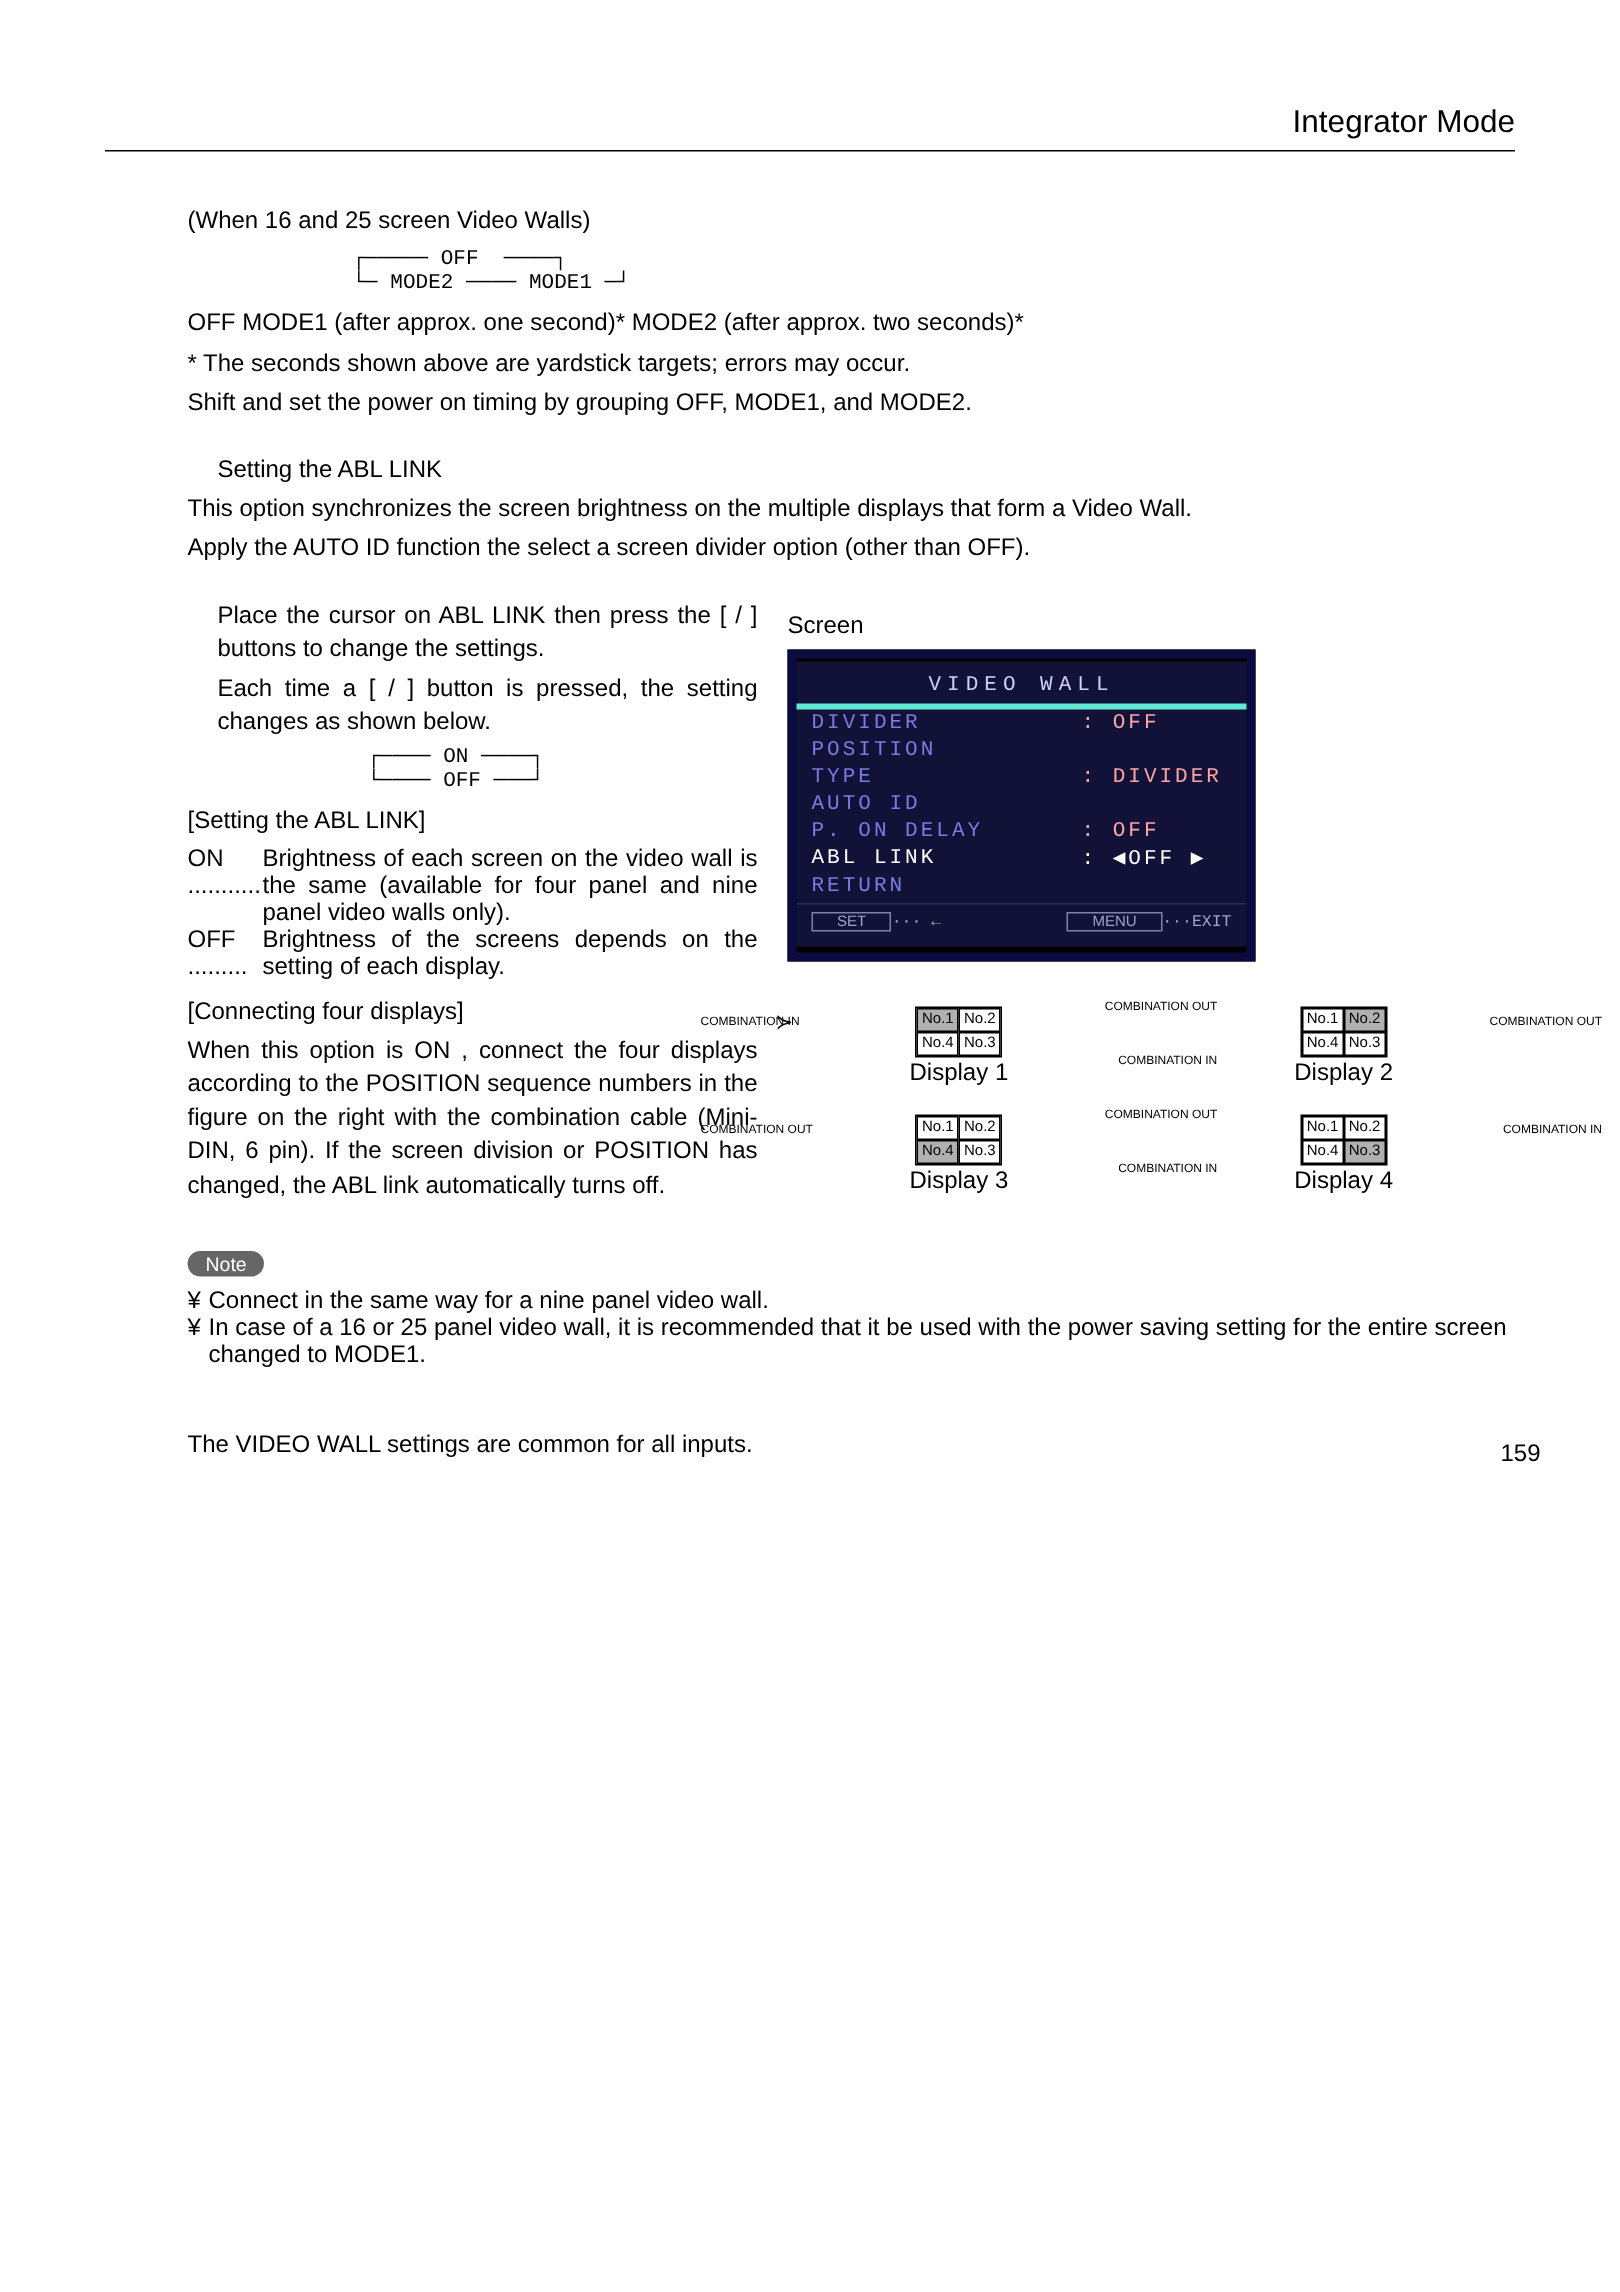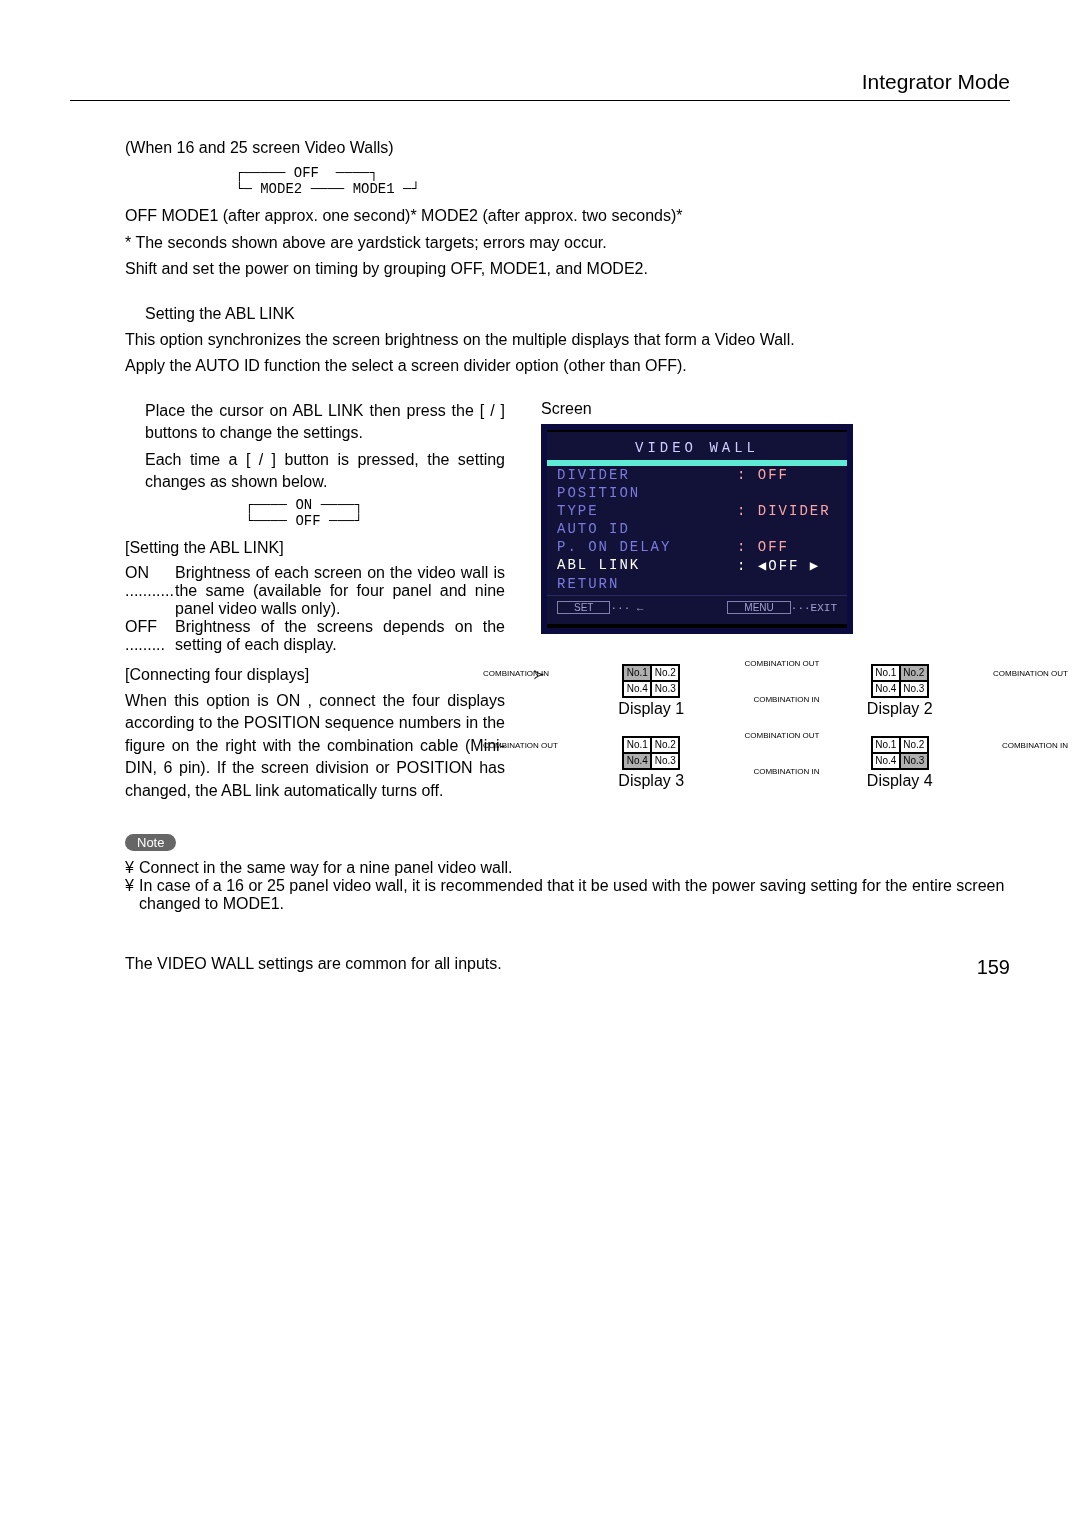--- a/index.html
+++ b/index.html
@@ -30,22 +30,23 @@
   p { margin: 0 0 4px 0; line-height: 1.4; }
   .indented { margin-left: 20px; }
   .cycle {
     margin: 6px 0 8px 110px;
     font-family: "Courier New", monospace;
     font-size: 14px;
   }
   .cycle .row { white-space: pre; }
   .two-col {
     display: flex;
-    gap: 36px;
+    gap: 20px;
     margin-top: 22px;
+    align-items: center;
   }
   .left-col { flex: 0 0 380px; }
   .right-col { flex: 1; }
   .justify { text-align: justify; }
   .dl-row { display: flex; }
   .dl-row .dt { flex: 0 0 50px; }
   .dl-row .dd { flex: 1; text-align: justify; }
 
   
   .screen-title { margin-bottom: 6px; }
@@ -57,21 +58,21 @@
     font-family: "Courier New", monospace;
     color: #7a7ae0;
     font-size: 14px;
   }
   .osd-inner { background: #121238; padding: 4px 0 6px 0; }
   .osd-title {
     text-align: center;
     letter-spacing: 4px;
     color: #cfcfff;
     padding: 4px 0;
-    border-bottom: 6px solid #5eead4;
+    border-bottom: 4px solid #5eead4;
   }
   .osd-row {
     display: flex;
     padding: 1px 10px;
     letter-spacing: 2px;
   }
   .osd-row .lbl { flex: 1; color: #7a7ae0; }
   .osd-row .val { flex: 0 0 100px; text-align: left; color: #fca5a5; }
   .osd-row.active .lbl, .osd-row.active .val { color: #ffffff; }
   .osd-rule { border-top: 1px solid #2a2a60; margin: 2px 0; }
@@ -100,22 +101,22 @@
     color: #fff;
     border-radius: 10px;
     padding: 1px 12px;
     font-size: 13px;
     margin: 28px 0 8px 0;
   }
   .bullet { display: flex; }
   .bullet .sym { flex: 0 0 14px; }
   .page-num {
     position: absolute;
-    bottom: 30px; right: 70px;
-    font-size: 20px;
+    bottom: 30px; right: 53px;
+    font-size: 16px;
   }
   .cycle-small {
     margin: 4px 0 8px 120px;
     font-family: "Courier New", monospace;
     font-size: 14px;
   }
 </style>
 </head>
 <body>
 

